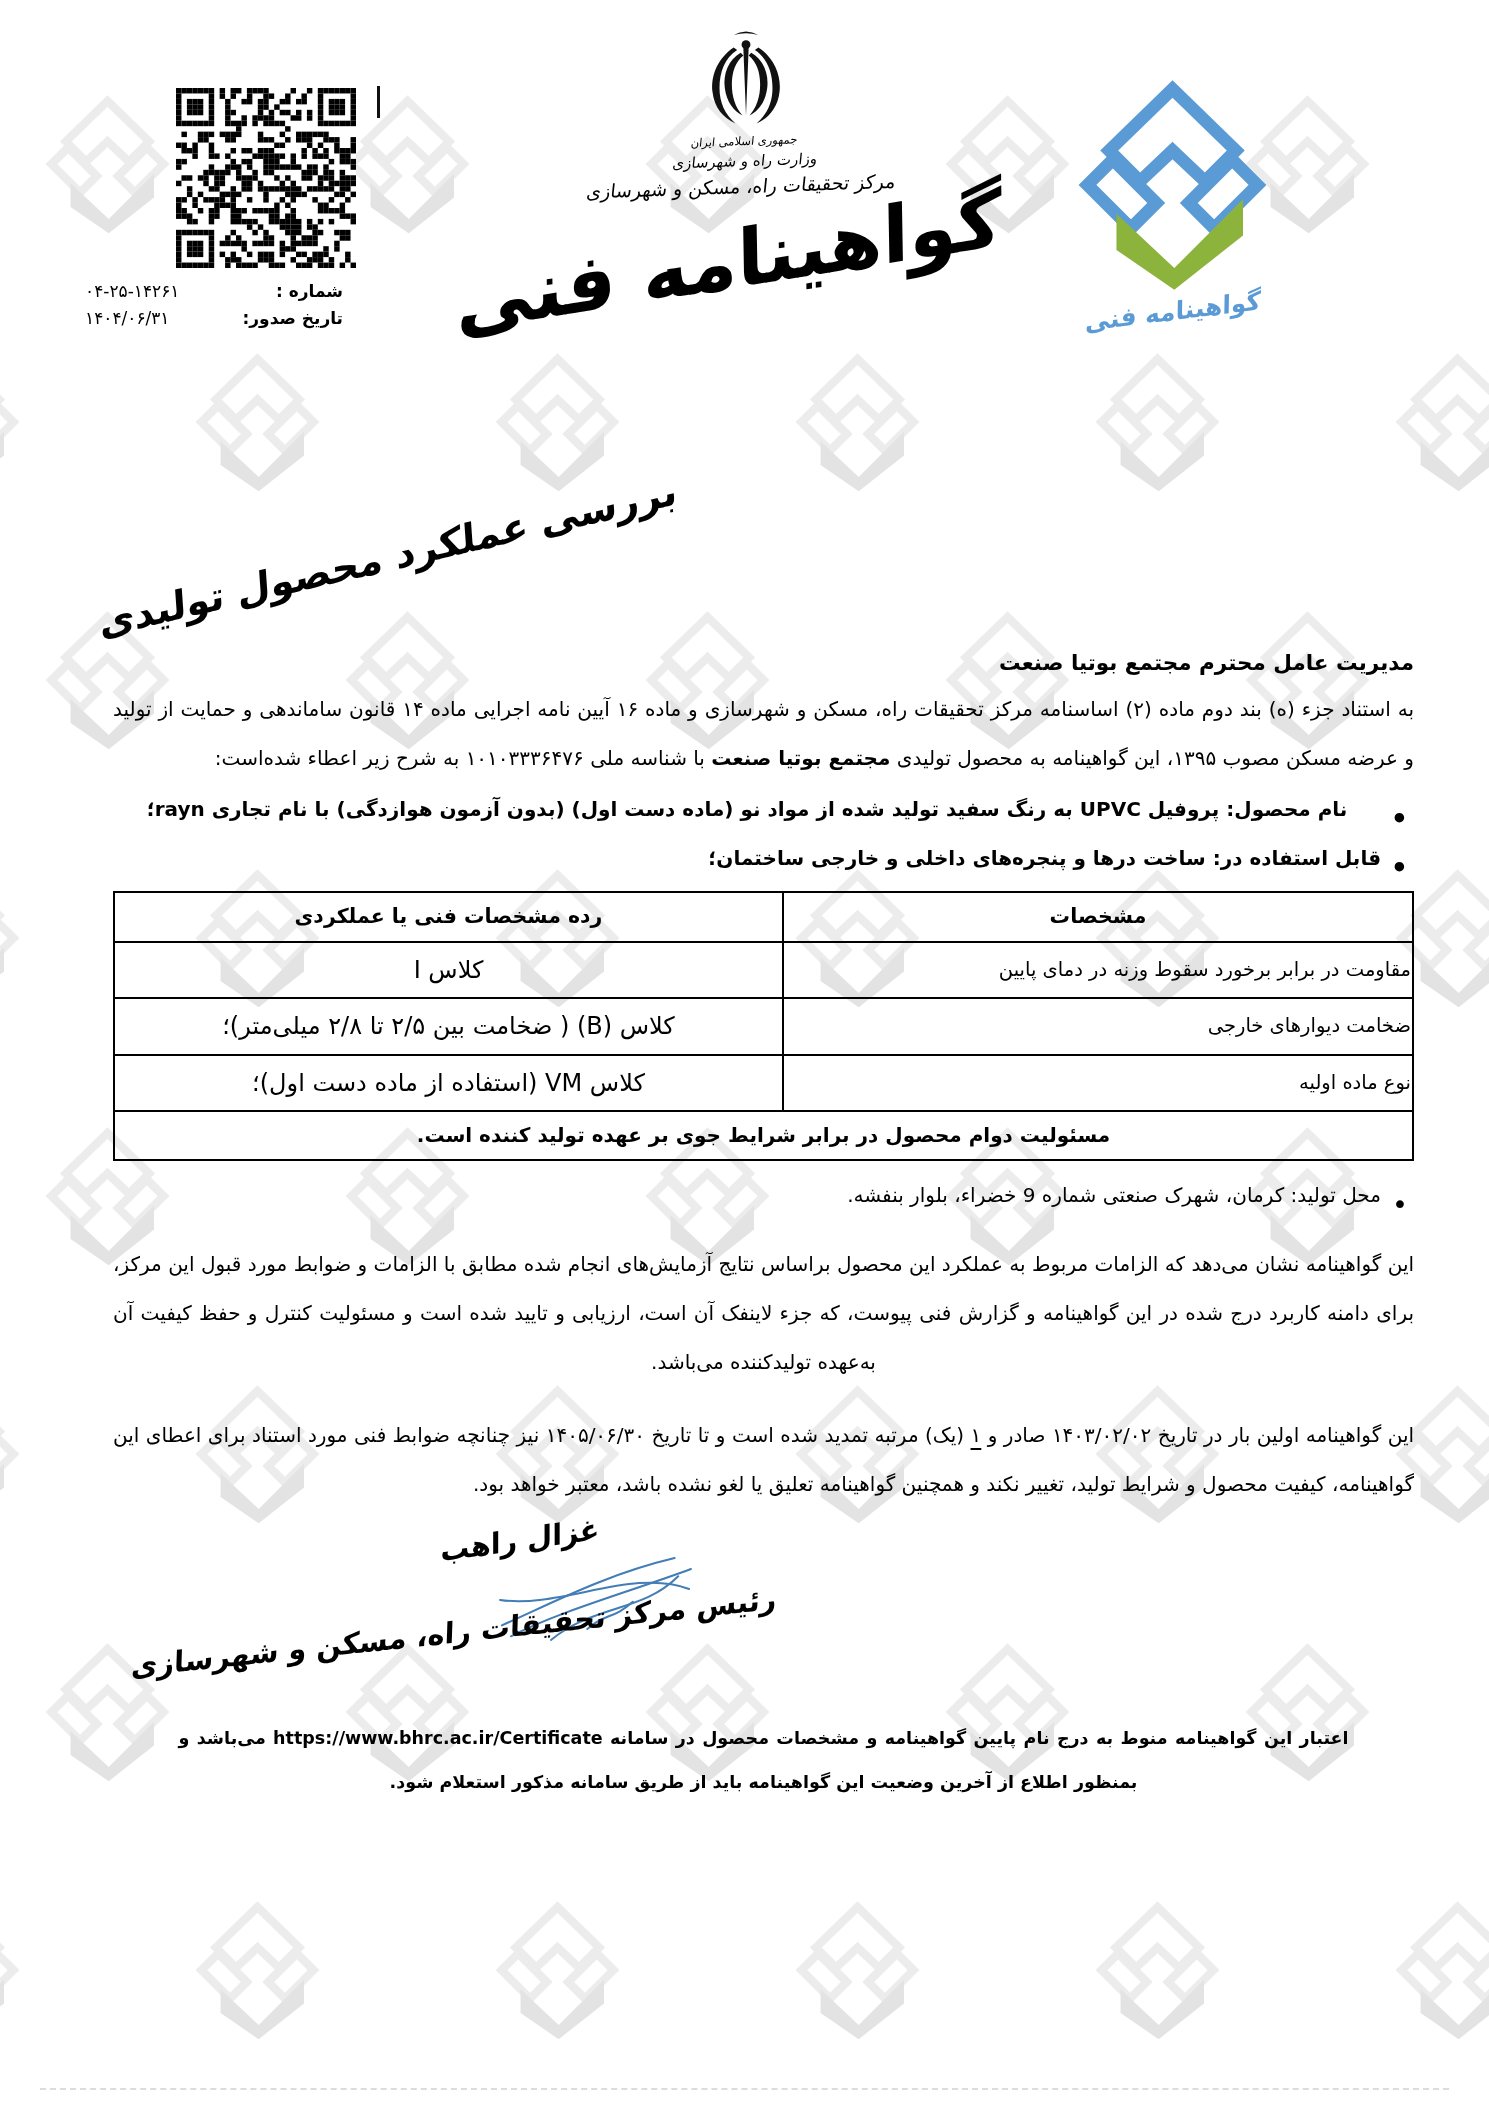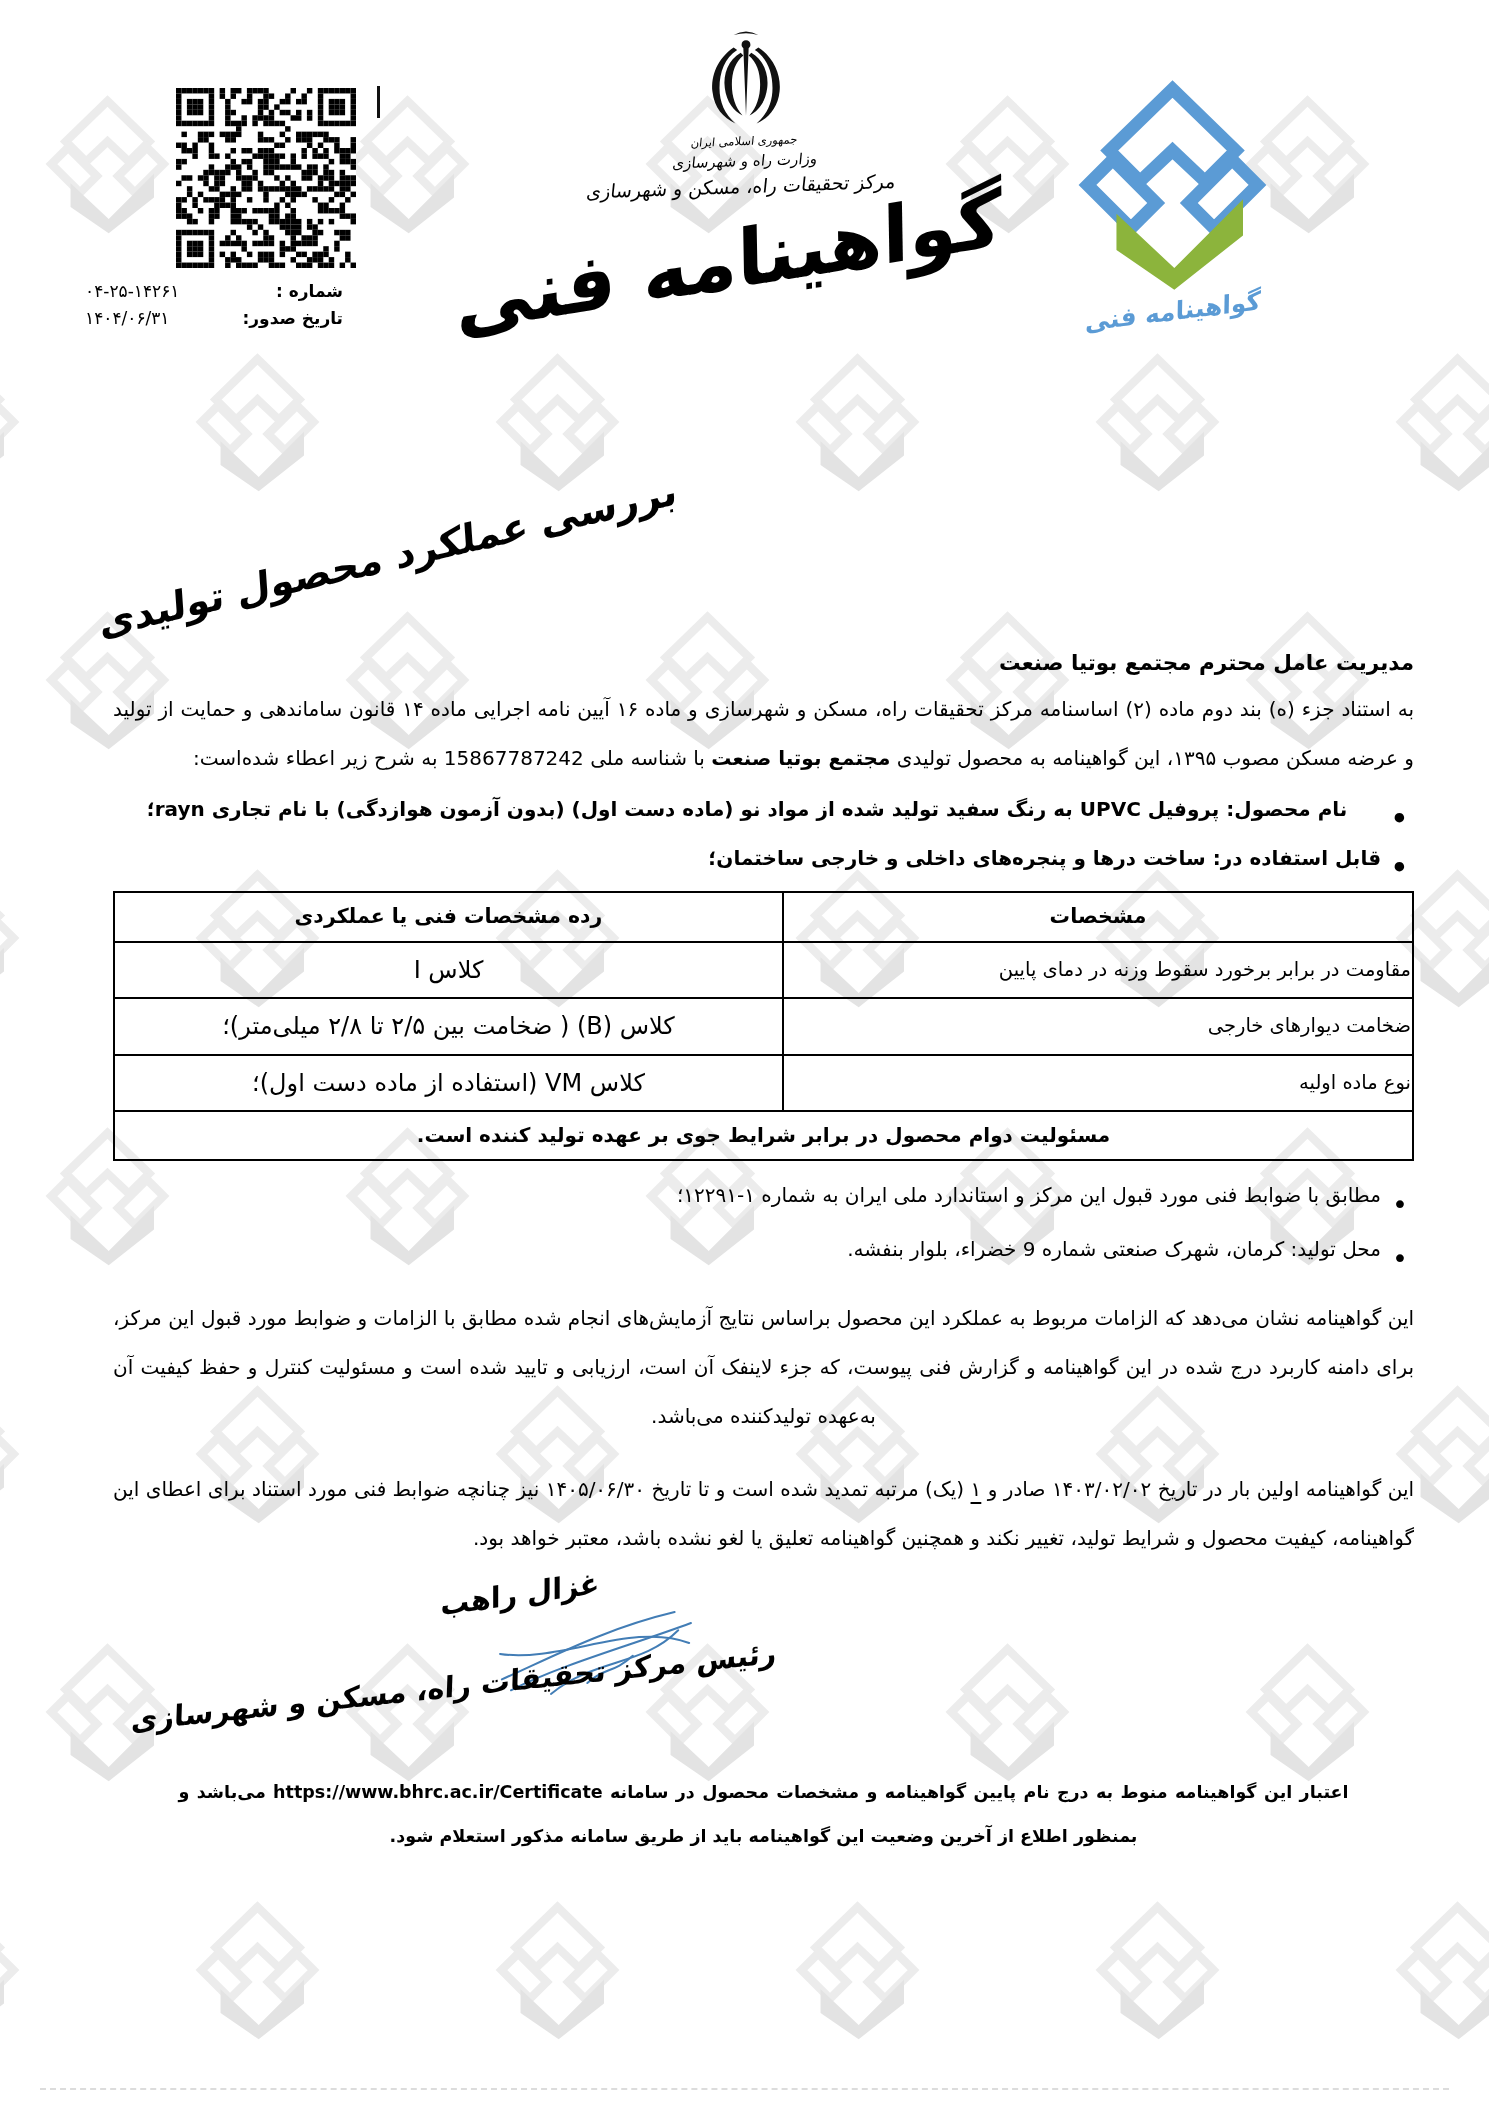--- a/index.html
+++ b/index.html
@@ -792,21 +792,21 @@
     <use href="#bhrc-mark"></use>
   </svg>
   <div id="logo-caption" class="hdr">گواهینامه فنی</div>
 
   <div id="subtitle" class="hdr">بررسی عملکرد محصول تولیدی</div>
 
   <div id="content">
 
     <h2 class="addressee">مدیریت عامل محترم مجتمع بوتیا صنعت</h2>
 
-    <p class="para"><span>به استناد جزء (ه) بند دوم ماده (۲) اساسنامه مرکز تحقیقات راه، مسکن و شهرسازی و ماده ۱۶ آیین نامه اجرایی ماده ۱۴ قانون ساماندهی و حمایت از تولید و عرضه مسکن مصوب ۱۳۹۵، این گواهینامه به محصول تولیدی </span><b>مجتمع بوتیا صنعت</b><span> با شناسه ملی 15867787242 به شرح زیر اعطاء شده‌است:</span></p>
+    <p class="para"><span>به استناد جزء (ه) بند دوم ماده (۲) اساسنامه مرکز تحقیقات راه، مسکن و شهرسازی و ماده ۱۶ آیین نامه اجرایی ماده ۱۴ قانون ساماندهی و حمایت از تولید و عرضه مسکن مصوب ۱۳۹۵، این گواهینامه به محصول تولیدی </span><b>مجتمع بوتیا صنعت</b><span> با شناسه ملی ۱۰۱۰۳۳۳۶۴۷۶ به شرح زیر اعطاء شده‌است:</span></p>
 
     <ul class="bullets">
       <li class="bullet bold center-last"><span>نام محصول:</span><span> پروفیل UPVC به رنگ سفید تولید شده از مواد نو (ماده دست اول) (بدون آزمون هوازدگی) با نام تجاری rayn؛</span></li>
       <li class="bullet bold"><span>قابل استفاده در:</span><span> ساخت درها و پنجره‌های داخلی و خارجی ساختمان؛</span></li>
     </ul>
 
     <table class="spec">
       <tbody>
           <tr>
         <th>مشخصات</th>
@@ -824,21 +824,20 @@
         <td class="spec-cell">نوع ماده اولیه</td>
         <td class="class-cell">کلاس VM (استفاده از ماده دست اول)؛</td>
       </tr>
       <tr>
         <td class="note-cell" colspan="2">مسئولیت دوام محصول در برابر شرایط جوی بر عهده تولید کننده است.</td>
       </tr>
     </tbody>
       </table>
 
     <ul class="bullets" id="compliance">
-      <li class="bullet">مطابق با ضوابط فنی مورد قبول این مرکز و استاندارد ملی ایران به شماره ⁦۱۲۲۹۱-۱⁩؛</li>
       <li class="bullet">محل تولید: کرمان، شهرک صنعتی شماره 9 خضراء، بلوار بنفشه.</li>
     </ul>
 
     <p class="para center-last" id="para-req">این گواهینامه نشان می‌دهد که الزامات مربوط به عملکرد این محصول براساس نتایج آزمایش‌های انجام شده مطابق با الزامات و ضوابط مورد قبول این مرکز، برای دامنه کاربرد درج شده در این گواهینامه و گزارش فنی پیوست، که جزء لاینفک آن است، ارزیابی و تایید شده است و مسئولیت کنترل و حفظ کیفیت آن به‌عهده تولیدکننده می‌باشد.</p>
 
     <p class="para" id="para-val"><span>این گواهینامه اولین بار در تاریخ ۱۴۰۳/۰۲/۰۲ صادر و </span><span class="u">۱</span><span> (یک) مرتبه تمدید شده است و تا تاریخ ۱۴۰۵/۰۶/۳۰ نیز چنانچه ضوابط فنی مورد استناد برای اعطای این گواهینامه، کیفیت محصول و شرایط تولید، تغییر نکند و همچنین گواهینامه تعلیق یا لغو نشده باشد، معتبر خواهد بود.</span></p>
 
     <div id="sig-block">
       <div id="sig-name">غزال راهب</div>
       <svg id="sig-script" viewBox="0 0 240 110">

